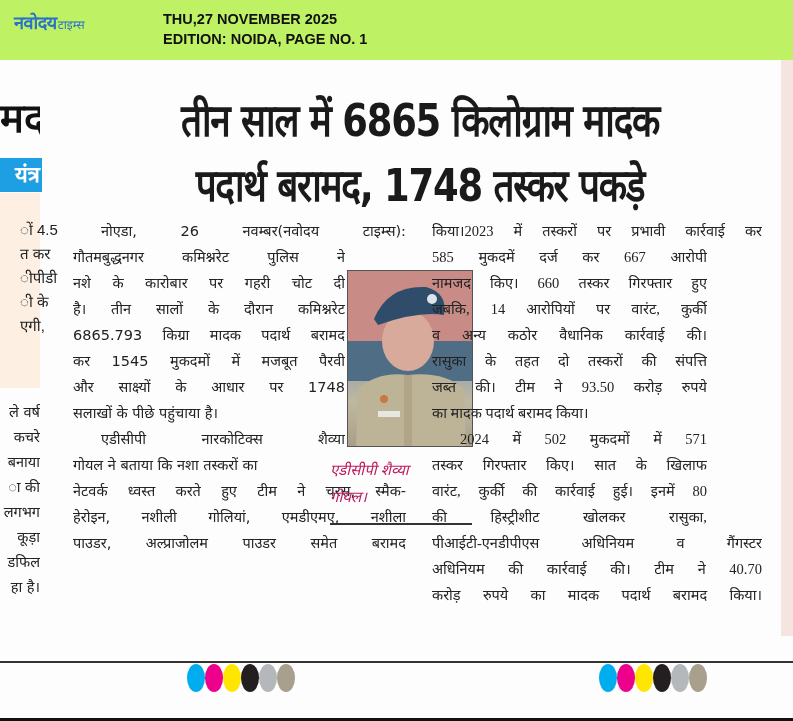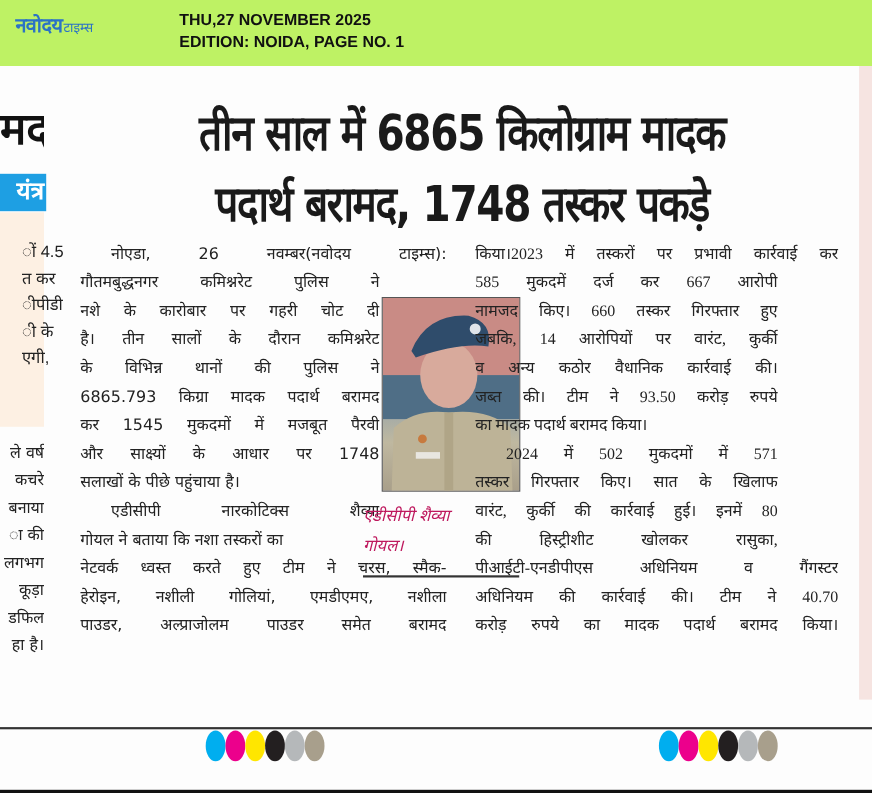--- a/index.html
+++ b/index.html
@@ -87,21 +87,20 @@
   <div>तीन साल में 6865 किलोग्राम मादक</div>
   <div>पदार्थ बरामद, 1748 तस्कर पकड़े</div>
 </div>
 
 <div class="col col1">
   <div class="line full indent">नोएडा, 26 नवम्बर(नवोदय टाइम्स):</div>
   <div class="col1-narrow">
     <div class="line">गौतमबुद्धनगर कमिश्नरेट पुलिस ने</div>
     <div class="line">नशे के कारोबार पर गहरी चोट दी</div>
     <div class="line">है। तीन सालों के दौरान कमिश्नरेट</div>
-    <div class="line">के विभिन्न थानों की पुलिस ने</div>
     <div class="line">6865.793 किग्रा मादक पदार्थ बरामद</div>
     <div class="line">कर 1545 मुकदमों में मजबूत पैरवी</div>
     <div class="line">और साक्ष्यों के आधार पर 1748</div>
     <div class="line last">सलाखों के पीछे पहुंचाया है।</div>
     <div class="line indent">एडीसीपी नारकोटिक्स शैव्या</div>
     <div class="line last">गोयल ने बताया कि नशा तस्करों का</div>
   </div>
   <div class="line full">नेटवर्क ध्वस्त करते हुए टीम ने चरस, स्मैक-</div>
   <div class="line full">हेरोइन, नशीली गोलियां, एमडीएमए, नशीला</div>
   <div class="line full">पाउडर, अल्प्राजोलम पाउडर समेत बरामद</div>
@@ -125,20 +124,21 @@
   <div>गोयल।</div>
 </div>
 <div class="cap-rule"></div>
 
 <div class="col col2">
   <div class="line">किया।2023 में तस्करों पर प्रभावी कार्रवाई कर</div>
   <div class="line shifted">585 मुकदमें दर्ज कर 667 आरोपी</div>
   <div class="line shifted">नामजद किए। 660 तस्कर गिरफ्तार हुए</div>
   <div class="line shifted">जबकि, 14 आरोपियों पर वारंट, कुर्की</div>
   <div class="line shifted">व अन्य कठोर वैधानिक कार्रवाई की।</div>
+  <div class="line shifted">रासुका के तहत दो तस्करों की संपत्ति</div>
   <div class="line shifted">जब्त की। टीम ने 93.50 करोड़ रुपये</div>
   <div class="line shifted last">का मादक पदार्थ बरामद किया।</div>
   <div class="line shifted indent">2024 में 502 मुकदमों में 571</div>
   <div class="line shifted">तस्कर गिरफ्तार किए। सात के खिलाफ</div>
   <div class="line shifted">वारंट, कुर्की की कार्रवाई हुई। इनमें 80</div>
   <div class="line shifted">की हिस्ट्रीशीट खोलकर रासुका,</div>
   <div class="line">पीआईटी-एनडीपीएस अधिनियम व गैंगस्टर</div>
   <div class="line">अधिनियम की कार्रवाई की। टीम ने 40.70</div>
   <div class="line">करोड़ रुपये का मादक पदार्थ बरामद किया।</div>
 </div>

